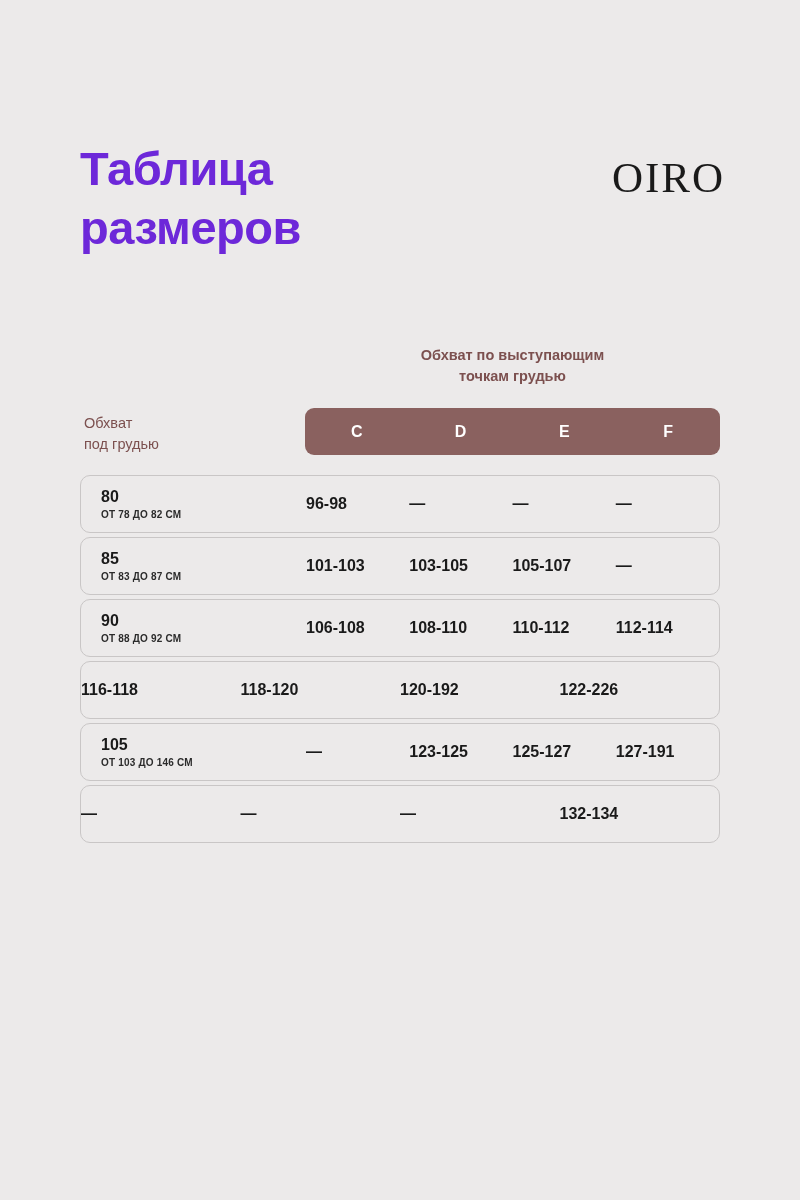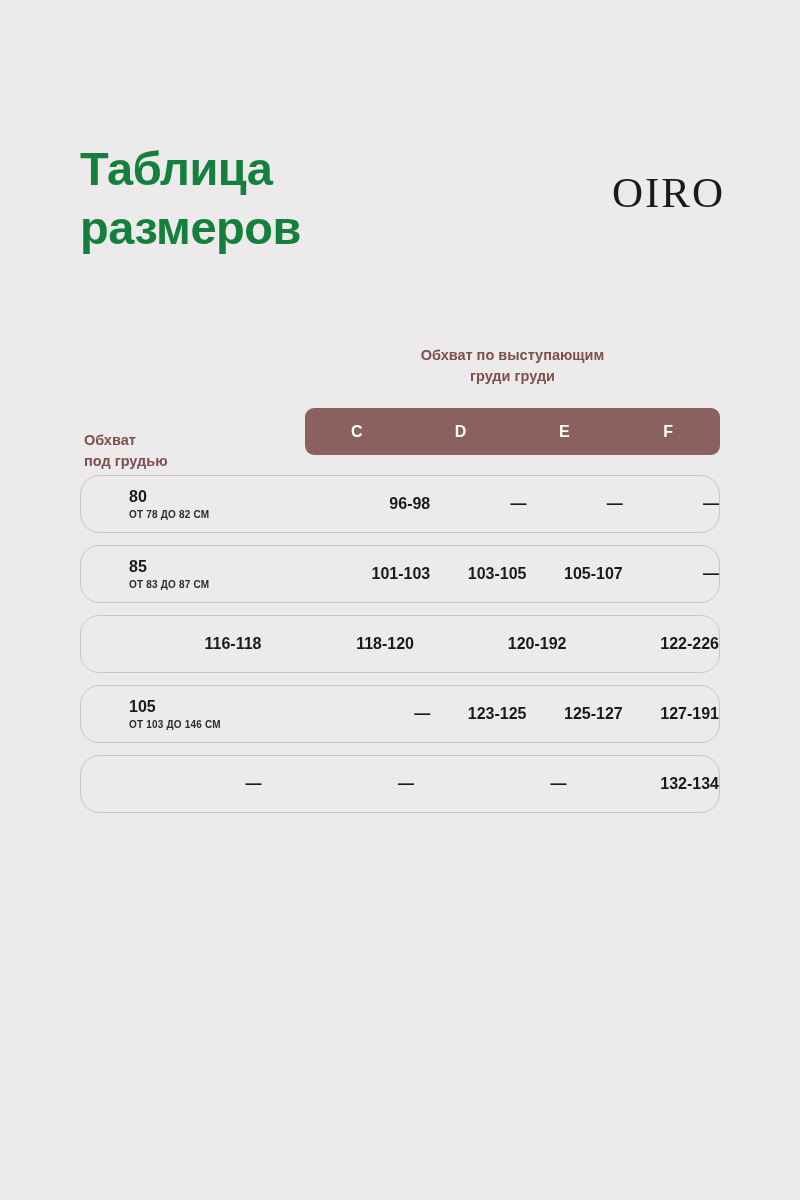--- a/index.html
+++ b/index.html
@@ -29,32 +29,32 @@
     left: 80px;
     right: 75px;
     display: flex;
     align-items: flex-start;
     justify-content: space-between;
   }
   .title {
     font-size: 47px;
     font-weight: bold;
     line-height: 1.25;
-    color: #15803d;
+    color: #6d28d9;
     letter-spacing: -0.5px;
     margin: 0;
     white-space: pre-line;
     max-width: 420px;
   }
   .brand {
     font-family: "Liberation Serif", serif;
     font-size: 43px;
     letter-spacing: 2px;
     color: #1a1a1a;
-    margin-top: 28px;
+    margin-top: 13px;
     white-space: nowrap;
   }
 
   
   .table-wrap {
     position: absolute;
     top: 345px;
     left: 80px;
     width: 640px;
   }
@@ -70,25 +70,24 @@
     color: #7c504f;
     line-height: 1.45;
     white-space: pre-line;
   }
   .underbust-label {
     position: absolute;
     left: 4px;
     top: 68px;
     width: 190px;
     font-size: 14.5px;
-    font-weight: bold;
+    font-weight: normal;
     color: #7c504f;
     line-height: 1.45;
     white-space: pre-line;
-    margin-top: 17px;
   }
   .cup-bar {
     position: absolute;
     left: 225px;
     top: 63px;
     width: 415px;
     height: 47px;
     background: #8a615f;
     border-radius: 9px;
     display: flex;
@@ -115,28 +114,27 @@
   
   .rows {
     position: absolute;
     top: 130px;
     left: 0;
     width: 640px;
   }
   .row {
     position: relative;
     height: 58px;
-    margin-bottom: 12px;
+    margin-bottom: 4px;
     border: 1px solid #c9c6c6;
-    border-radius: 19px;
+    border-radius: 10px;
     background: transparent;
     display: flex;
     align-items: center;
     box-sizing: border-box;
-    padding-left: 28px;
   }
   .row-label {
     width: 225px;
     padding-left: 20px;
     box-sizing: border-box;
   }
   .row-size {
     font-size: 16px;
     font-weight: bold;
     color: #1a1a1a;
@@ -149,41 +147,41 @@
     letter-spacing: 0.2px;
     margin-top: 3px;
   }
   .row-values {
     display: flex;
     flex: 1 1 auto;
     align-items: center;
   }
   .val {
     flex: 1 1 0;
-    text-align: right;
+    text-align: left;
     font-size: 16px;
     font-weight: bold;
     color: #1a1a1a;
   }
 </style>
 </head>
 <body>
 
 <div class="page">
 
   <div class="header">
     <h1 class="title">Таблица
 размеров</h1>
     <div class="brand">OIRO</div>
   </div>
 
   <div class="table-wrap">
 
     <div class="bust-caption">Обхват по выступающим
-груди груди</div>
+точкам грудью</div>
 
     <div class="underbust-label">Обхват
 под грудью</div>
 
     <div class="cup-bar">
       <div class="cup-cell">C</div>
       <div class="cup-cell">D</div>
       <div class="cup-cell">E</div>
       <div class="cup-cell">F</div>
     </div>
@@ -209,20 +207,32 @@
           <div class="row-range">ОТ 83 ДО 87 СМ</div>
         </div>
         <div class="row-values">
           <div class="val">101-103</div>
           <div class="val">103-105</div>
           <div class="val">105-107</div>
           <div class="val">—</div>
         </div>
       </div>
 
+      <div class="row">
+        <div class="row-label">
+          <div class="row-size">90</div>
+          <div class="row-range">ОТ 88 ДО 92 СМ</div>
+        </div>
+        <div class="row-values">
+          <div class="val">106-108</div>
+          <div class="val">108-110</div>
+          <div class="val">110-112</div>
+          <div class="val">112-114</div>
+        </div>
+      </div>
 
 
       <div class="row">
         <div class="row-values">
           <div class="val">116-118</div>
           <div class="val">118-120</div>
           <div class="val">120-192</div>
           <div class="val">122-226</div>
         </div>
       </div>

